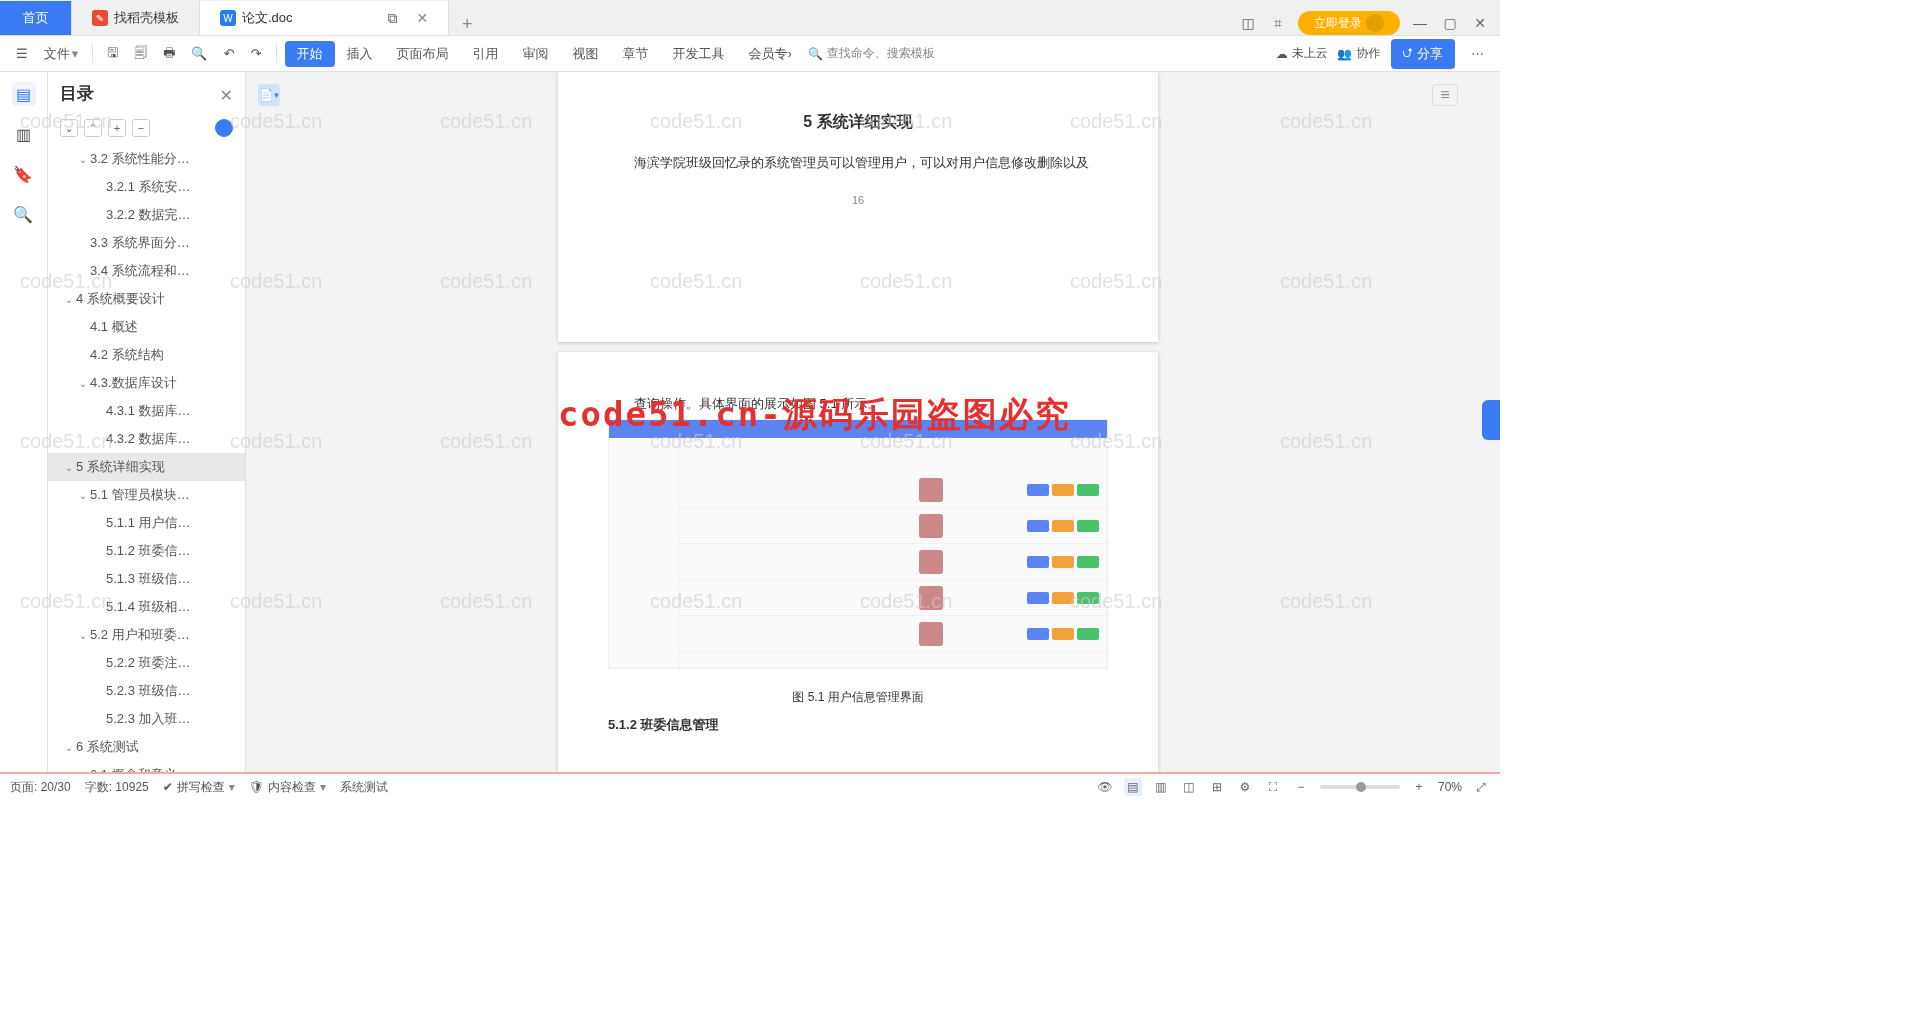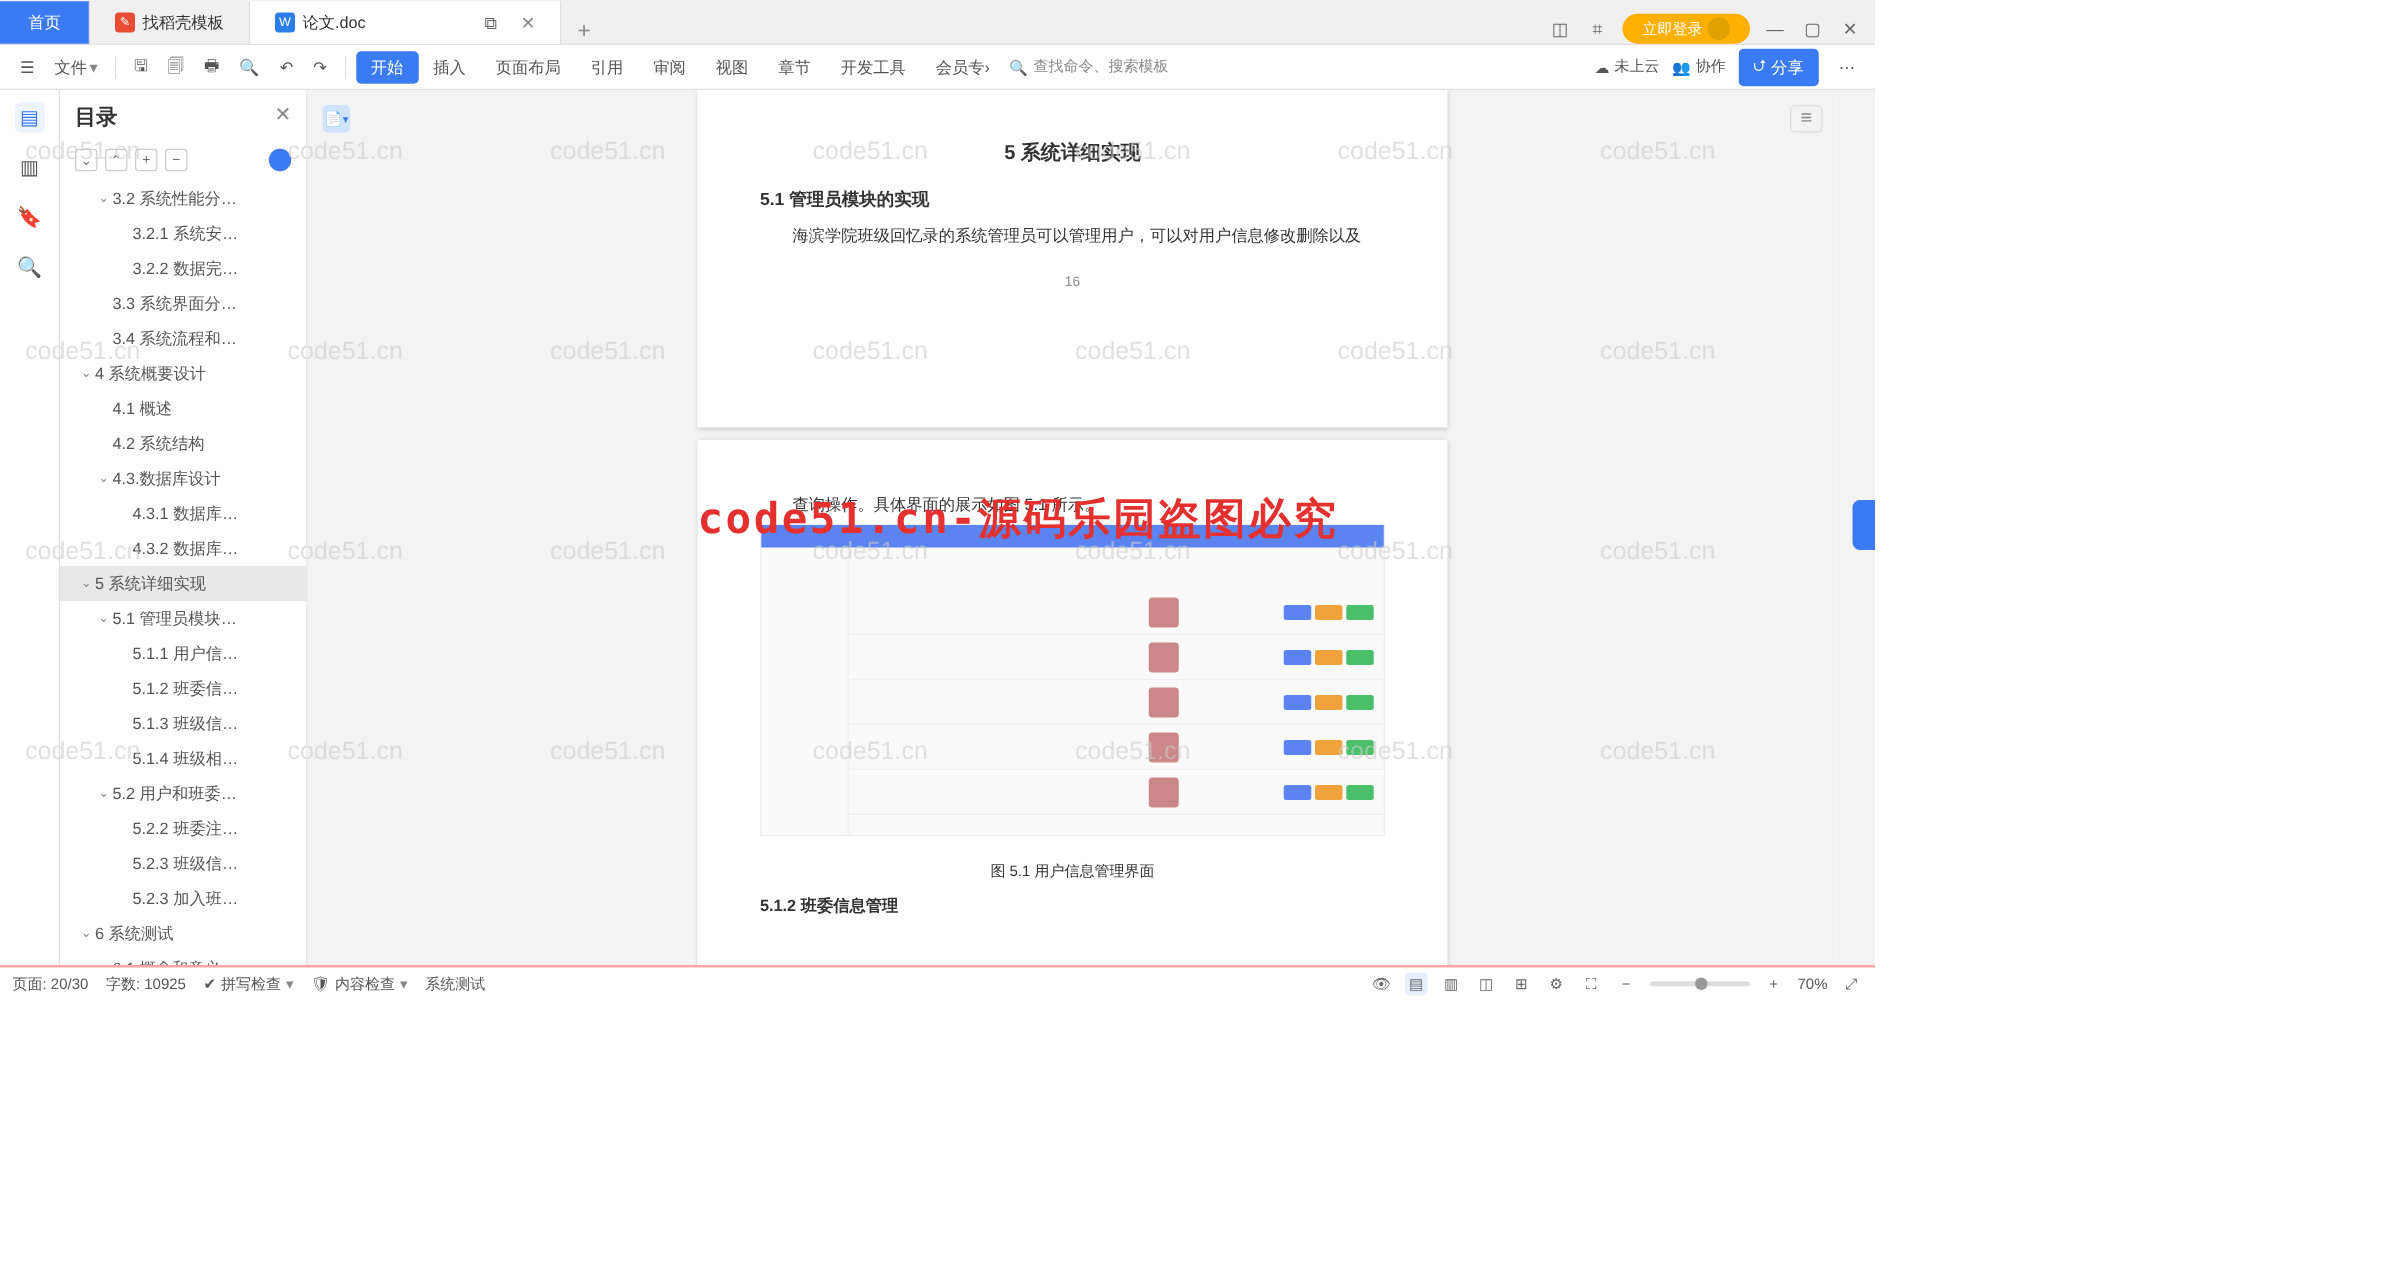--- a/index.html
+++ b/index.html
@@ -31,21 +31,21 @@
 .share-btn { background: #3a7af2; color: #fff; padding: 4px 12px; border-radius: 4px; font-size: 13px; display: flex; align-items: center; gap: 4px; }
 .cloud-status { display: flex; align-items: center; gap: 4px; font-size: 12px; color: #555; }
 
 
 .main { display: flex; height: calc(100% - 36px - 36px - 28px); }
 .left-rail { width: 48px; border-right: 1px solid #e0e0e0; display: flex; flex-direction: column; align-items: center; padding-top: 10px; gap: 16px; }
 .rail-ico { width: 24px; height: 24px; display: flex; align-items: center; justify-content: center; color: #555; cursor: pointer; font-size: 16px; border-radius: 4px; }
 .rail-ico.active { background: #eef4ff; color: #3a7af2; }
 
 .toc-panel { width: 198px; border-right: 1px solid #e0e0e0; display: flex; flex-direction: column; }
-.toc-head { display: flex; align-items: flex-start; padding: 10px 12px; }
+.toc-head { display: flex; align-items: flex-end; padding: 10px 12px; }
 .toc-title { font-size: 17px; font-weight: bold; color: #333; flex: 1; }
 .toc-close { color: #888; cursor: pointer; }
 .toc-tools { display: flex; align-items: center; gap: 6px; padding: 4px 12px 8px; }
 .toc-tool { width: 18px; height: 18px; border: 1px solid #ccc; border-radius: 3px; display: flex; align-items: center; justify-content: center; font-size: 11px; color: #666; cursor: pointer; }
 .toc-sync { margin-left: auto; width: 18px; height: 18px; background: #3a7af2; border-radius: 50%; }
 .toc-list { flex: 1; overflow-y: auto; font-size: 13px; color: #555; }
 .toc-item { padding: 5px 8px 5px 0; display: flex; align-items: center; white-space: nowrap; overflow: hidden; text-overflow: ellipsis; cursor: pointer; }
 .toc-item.sel { background: #e8e8e8; }
 .toc-chev { width: 14px; text-align: center; color: #888; font-size: 10px; }
 .lvl1 { padding-left: 14px; }
@@ -278,21 +278,20 @@
         </div>
       </div>
   </div>
 
   <div class="doc-area">
     <div class="page-icon-float">📄<span style="font-size:9px">▾</span></div>
     <div class="panel-toggle-float">≡</div>
 
     <div class="page page1">
       <h2>5 系统详细实现</h2>
-      <h3>5.1 管理员模块的实现</h3>
       <p>海滨学院班级回忆录的系统管理员可以管理用户，可以对用户信息修改删除以及</p>
       <div class="page-num">16</div>
     </div>
 
     <div class="page page2">
       <p>查询操作。具体界面的展示如图 5.1 所示。</p>
       <div class="mock-figure">
         <div class="mf-top"></div>
         <div class="mf-side"></div>
         <div class="mf-row" style="top:52px">

